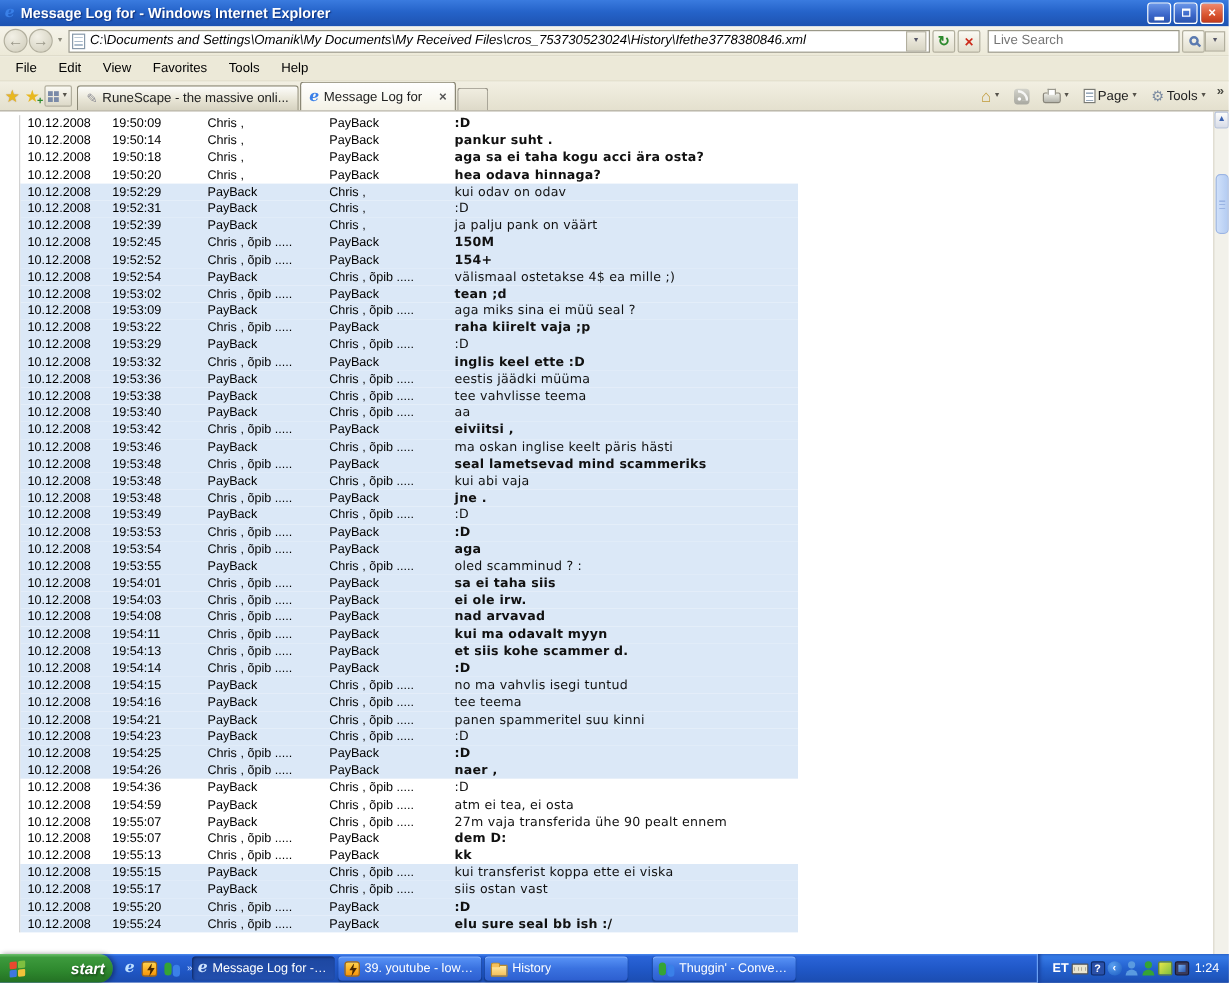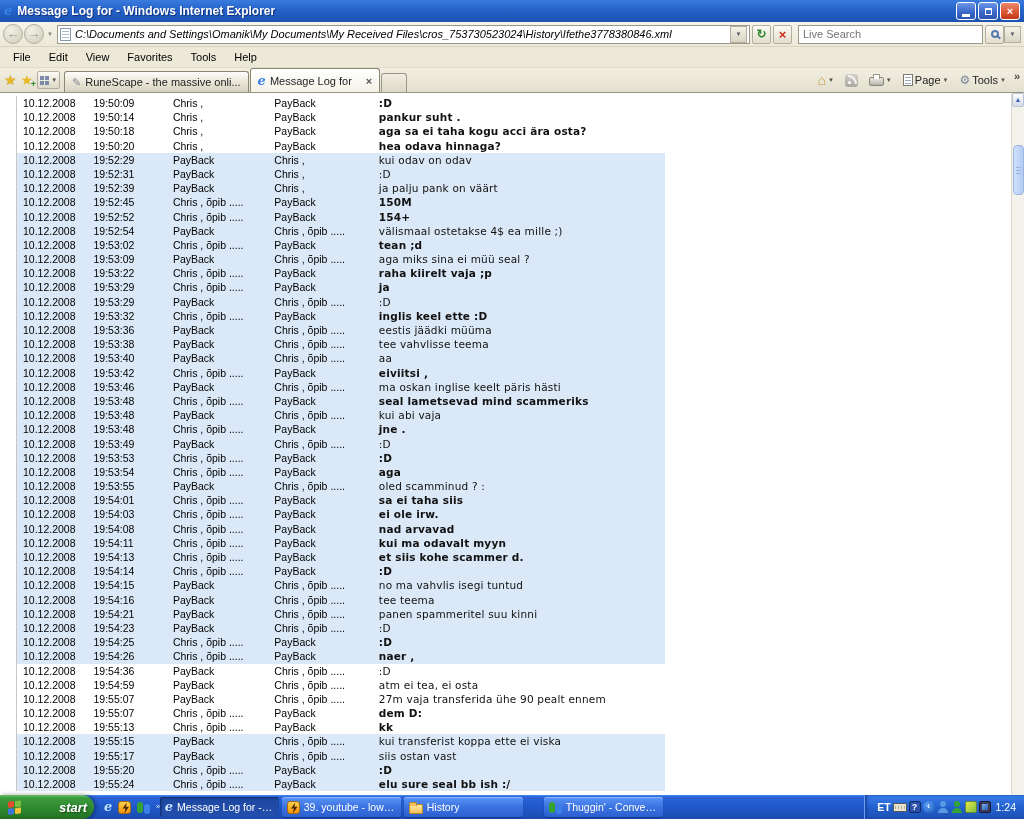--- a/index.html
+++ b/index.html
@@ -29,21 +29,21 @@
   .nav-caret { font-size:6px; color:#8a887a; margin:0 4px 0 2px; }
   .address-field { flex:1; height:19px; background:#fff; border:1px solid #9a9888; display:flex; align-items:center; padding:0 2px; }
   .doc-icon { width:11px; height:13px; background:#fff; border:1px solid #8899aa; margin-right:4px; position:relative; flex:none;
     background-image:repeating-linear-gradient(180deg,#aabbcc 0 1px,transparent 1px 3px); background-size:7px 9px; background-position:1px 2px; background-repeat:no-repeat; }
   .address-input { border:none; outline:none; flex:1; font-size:11px; font-family:"Liberation Sans",sans-serif; color:#000; background:transparent;font-style:italic; }
   .field-caret { width:17px; height:17px; background:linear-gradient(180deg,#f4f2e8,#d8d5c4); border:1px solid #b2af9e; font-size:6px; color:#556; text-align:center; line-height:15px; flex:none; }
   .sq-btn { width:19px; height:19px; border:1px solid #b2af9e; border-radius:2px; margin-left:2px;
     background:linear-gradient(180deg,#fbfaf4,#e2dfce); text-align:center; line-height:17px; font-size:12px; flex:none; }
   .refresh-glyph { color:#2d8a2d; font-weight:bold; }
   .stop-glyph { color:#cc2a1a; font-weight:bold; font-size:13px; }
-  .search-box { width:185px; height:19px; background:#fff; border:1px solid #9a9888; margin-left:6px; display:flex; align-items:center; flex:none; }
+  .search-box { width:160px; height:19px; background:#fff; border:1px solid #9a9888; margin-left:6px; display:flex; align-items:center; flex:none; }
   .search-input { border:none; outline:none; width:100%; font-size:11px; color:#9a988a; padding:0 4px; font-family:"Liberation Sans",sans-serif; background:transparent; }
   .mag { width:8px; height:8px; border:2px solid #5b7ab0; border-radius:50%; position:relative; display:inline-block; }
   .mag::after { content:""; position:absolute; width:5px; height:2px; background:#5b7ab0; transform:rotate(45deg); right:-4px; bottom:-2px; }
 
   
   .menubar { position:absolute; top:47px; left:0; right:0; height:21px; background:#ece9d8; display:flex; align-items:center; padding-left:4px; border-bottom:1px solid #e0dcc8; }
   .menu-item { font-size:11px; color:#000; padding:2px 9px; }
 
   
   .tabsbar { position:absolute; top:68px; left:0; right:0; height:25px; background:linear-gradient(180deg,#f2efe2,#e4e0ce); border-bottom:1px solid #989482; display:flex; align-items:flex-end; }
@@ -328,27 +328,20 @@
         </div>
 
         <div class="log-row b blue">
           <span class="c date">10.12.2008</span>
           <span class="c time">19:53:22</span>
           <span class="c from">Chris , õpib .....</span>
           <span class="c to">PayBack</span>
           <span class="c msg">raha kiirelt vaja ;p</span>
         </div>
 
-        <div class="log-row b blue">
-          <span class="c date">10.12.2008</span>
-          <span class="c time">19:53:29</span>
-          <span class="c from">Chris , õpib .....</span>
-          <span class="c to">PayBack</span>
-          <span class="c msg">ja</span>
-        </div>
 
         <div class="log-row r blue">
           <span class="c date">10.12.2008</span>
           <span class="c time">19:53:29</span>
           <span class="c from">PayBack</span>
           <span class="c to">Chris , õpib .....</span>
           <span class="c msg">:D</span>
         </div>
 
         <div class="log-row b blue">

